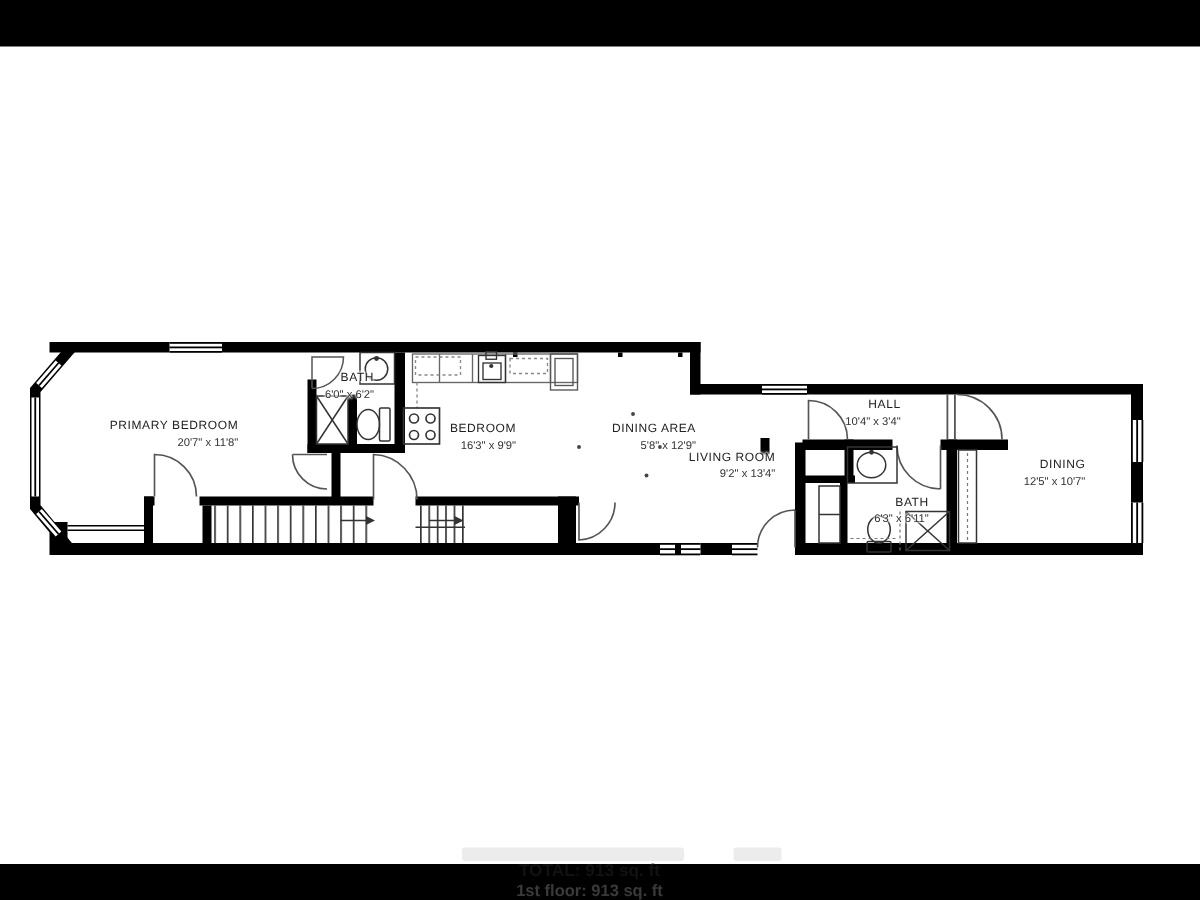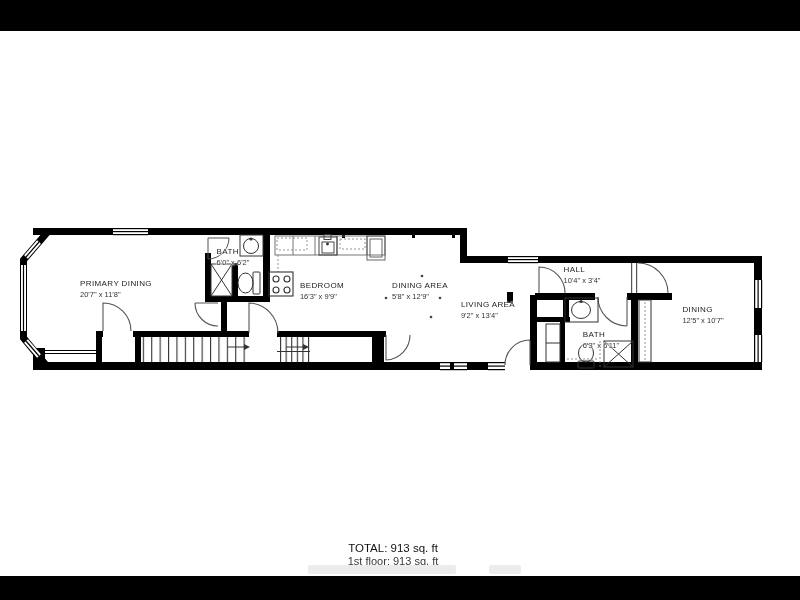--- a/index.html
+++ b/index.html
@@ -2,27 +2,27 @@
 <html><head>
 <meta charset="utf-8">
 <style>
   html,body{margin:0;padding:0;background:#000;}
   #stage{position:relative;width:800px;height:600px;background:#fff;overflow:hidden;
          font-family:"Liberation Sans",sans-serif;}
   .bar{position:absolute;left:0;width:800px;background:#000;}
   #bar-top{top:0;height:31px;}
   #bar-bottom{top:576px;height:24px;}
   #plan-svg{position:absolute;left:0;top:31px;}
-  .room-label{position:absolute;transform:translateX(-50%);text-align:left;color:#222;
+  .room-label{position:absolute;transform:translateX(-50%);text-align:right;color:#222;
               text-shadow:0 0 2px #fff,0 0 2px #fff,0 0 2px #fff,0 0 2px #fff;white-space:nowrap;}
   .room-name{font-size:8px;line-height:12px;letter-spacing:.4px;}
   .room-dims{font-size:7.5px;line-height:10px;color:#333;}
   .summary{position:absolute;transform:translateX(-50%);text-align:center;white-space:nowrap;}
-  .summary-total{font-size:11.5px;font-weight:normal;color:#111;line-height:14px;}
-  .summary-floor{font-size:11px;color:#3a3a3a;line-height:13px;}
+  .summary-total{font-size:11.5px;font-weight:bold;color:#111;line-height:14px;margin-top:33px;}
+  .summary-floor{font-size:11px;color:#3a3a3a;line-height:13px;font-weight:bold;}
   .watermark{position:absolute;background:#ececec;border-radius:2px;}
 </style>
 </head>
 <body>
 
 <div id="stage">
 
   <div id="bar-top" class="bar"></div>
   <div id="bar-bottom" class="bar"></div>
 
@@ -230,41 +230,41 @@
 
     <g fill="#444">
       <circle cx="386" cy="298" r="1.3"></circle>
       <circle cx="440" cy="298" r="1.3"></circle>
       <circle cx="422" cy="276" r="1.3"></circle>
       <circle cx="431" cy="317" r="1.3"></circle>
     </g>
   </svg>
 
   <div class="room-label" style="left:116px;top:278px">
-    <div class="room-name">PRIMARY DINING</div>
+    <div class="room-name">PRIMARY BEDROOM</div>
     <div class="room-dims">20'7" x 11'8"</div>
   </div>
 
   <div class="room-label" style="left:233px;top:246px">
     <div class="room-name">BATH</div>
     <div class="room-dims">6'0" x 6'2"</div>
   </div>
 
   <div class="room-label" style="left:322px;top:280px">
     <div class="room-name">BEDROOM</div>
     <div class="room-dims">16'3" x 9'9"</div>
   </div>
 
-  <div class="room-label" style="left:420px;top:280px">
+  <div class="room-label" style="left:436px;top:280px">
     <div class="room-name">DINING AREA</div>
     <div class="room-dims">5'8" x 12'9"</div>
   </div>
 
   <div class="room-label" style="left:488px;top:299px">
-    <div class="room-name">LIVING AREA</div>
+    <div class="room-name">LIVING ROOM</div>
     <div class="room-dims">9'2" x 13'4"</div>
   </div>
 
   <div class="room-label" style="left:582px;top:264px">
     <div class="room-name">HALL</div>
     <div class="room-dims">10'4" x 3'4"</div>
   </div>
 
   <div class="room-label" style="left:601px;top:329px">
     <div class="room-name">BATH</div>

